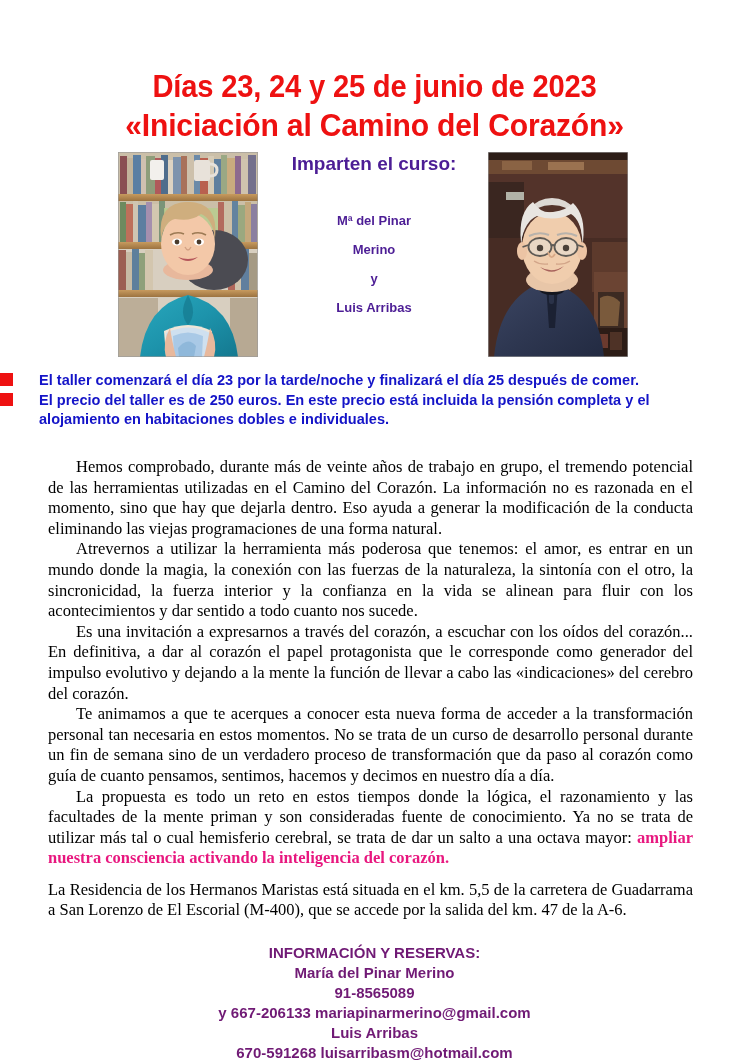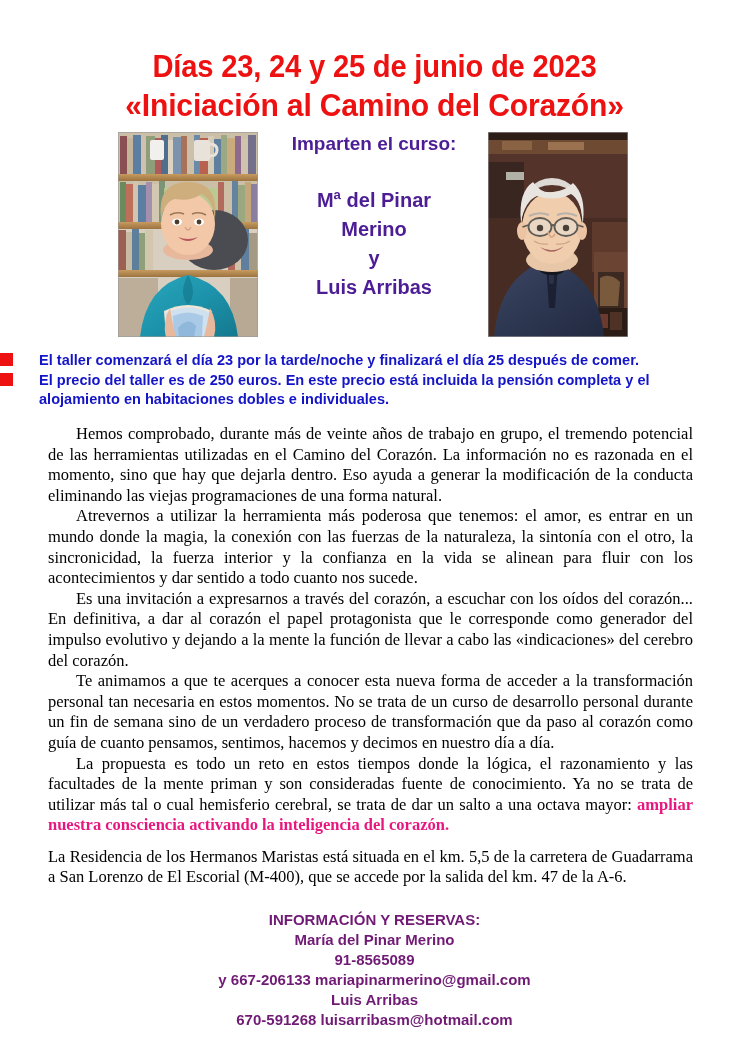--- a/index.html
+++ b/index.html
@@ -12,21 +12,21 @@
     width: 749px;
     height: 1060px;
     position: relative;
     overflow: hidden;
     font-family: "Liberation Serif", "DejaVu Serif", serif;
     color: #000000;
   }
 
   
   .title-block {
-    padding-top: 48px;
+    padding-top: 68px;
     text-align: center;
   }
   .title-line {
     font-family: "Liberation Sans Narrow", "Liberation Sans", sans-serif;
     font-weight: bold;
     color: #ee1111;
     font-size: 31px;
     line-height: 38px;
     letter-spacing: -0.2px;
     transform: scaleX(0.94);
@@ -66,21 +66,21 @@
     font-weight: bold;
     color: #4c1d95;
   }
   .imparten {
     font-size: 19px;
     line-height: 24px;
     white-space: nowrap;
   }
   .teacher-names {
     margin-top: 30px;
-    font-size: 20px;
+    font-size: 13px;
     line-height: 29px;
   }
 
   
   .bullets {
     margin-top: 10px;
     padding-right: 30px;
   }
   .bullet-row {
     display: flex;
@@ -100,21 +100,21 @@
     font-weight: bold;
     font-size: 15px;
     line-height: 19px;
     color: #1414c8;
     transform: scaleX(0.97);
     transform-origin: left center;
   }
 
   
   .body-copy {
-    margin-top: 16px;
+    margin-top: 29px;
     padding-left: 48px;
     padding-right: 56px;
   }
   .body-copy p {
     margin: 0;
     text-align: justify;
     font-size: 16.5px;
     line-height: 20.6px;
     text-indent: 28px;
   }

